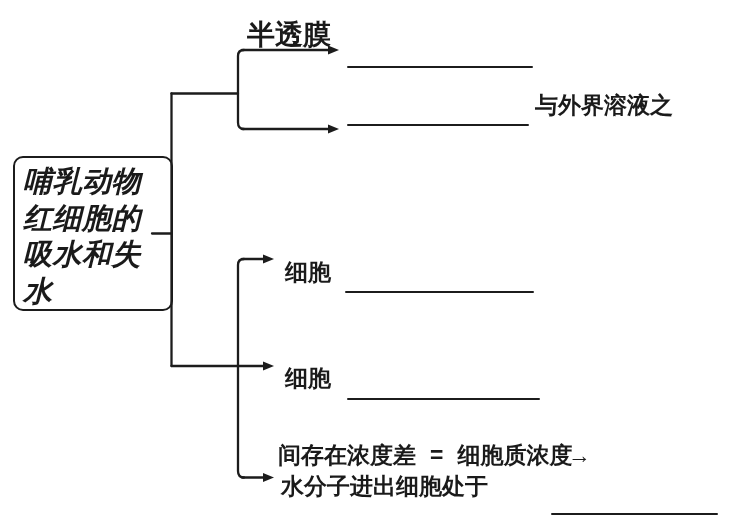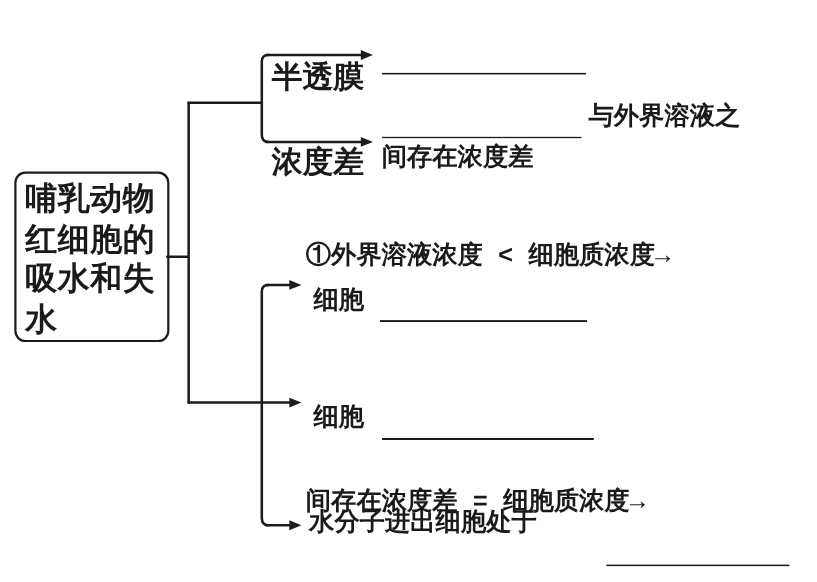--- a/index.html
+++ b/index.html
@@ -18,38 +18,38 @@
   }
   .lines-overlay {
     position: absolute;
     left: 0; top: 0;
     width: 743px; height: 529px;
     pointer-events: none;
   }
   .root-box {
     position: absolute;
     left: 13px; top: 156px;
-    width: 141px; height: 155px;
+    width: 160px; height: 155px;
     border: 2.5px solid #1c1c1c;
     border-radius: 10px;
     box-sizing: border-box;
     padding: 5px 0 0 8px;
     font-size: 29px;
     line-height: 36.5px;
     letter-spacing: 0.5px;
     font-weight: 600;
     white-space: pre-line;
+    font-style: italic;
   }
   .lbl {
     position: absolute;
     font-size: 28px;
     line-height: 1.05;
     font-weight: 600;
     white-space: nowrap;
-    margin-top: 36px;
   }
   .txt {
     position: absolute;
     font-size: 23px;
     line-height: 1.05;
     font-weight: 600;
     white-space: nowrap;
     font-family: Liberation Mono, monospace;
   }
   .blank {
@@ -94,30 +94,27 @@
 
   <div class="root-box">哺乳动物
 红细胞的
 吸水和失
 水</div>
 
 
   <div class="lbl" style="left:247px; top:20px;">半透膜</div>
   <div class="blank" style="left:347px; top:66px; width:186px;"></div>
 
-  <div class="lbl" style="left:247px; top:97px;">浓度差</div>
   <div class="blank" style="left:347px; top:124px; width:182px;"></div>
   <div class="txt" style="left:535px; top:95px;">与外界溶液之</div>
-  <div class="txt" style="left:347px; top:132px;">间存在浓度差</div>
 
 
-  <div class="txt" style="left:278px; top:221px;">①外界溶液浓度 &lt; 细胞质浓度→</div>
   <div class="txt" style="left:285px; top:262px;">细胞</div>
   <div class="blank" style="left:345px; top:291px; width:189px;"></div>
 
   <div class="txt" style="left:285px; top:368px;">细胞</div>
   <div class="blank" style="left:347px; top:398px; width:193px;"></div>
 
   <div class="txt" style="left:278px; top:445px;">间存在浓度差 = 细胞质浓度→</div>
-  <div class="txt" style="left:281px; top:464px;">水分子进出细胞处于</div>
+  <div class="txt" style="left:281px; top:476px;">水分子进出细胞处于</div>
   <div class="blank" style="left:551px; top:513px; width:167px;"></div>
 
 </div>
 
 </body></html>

